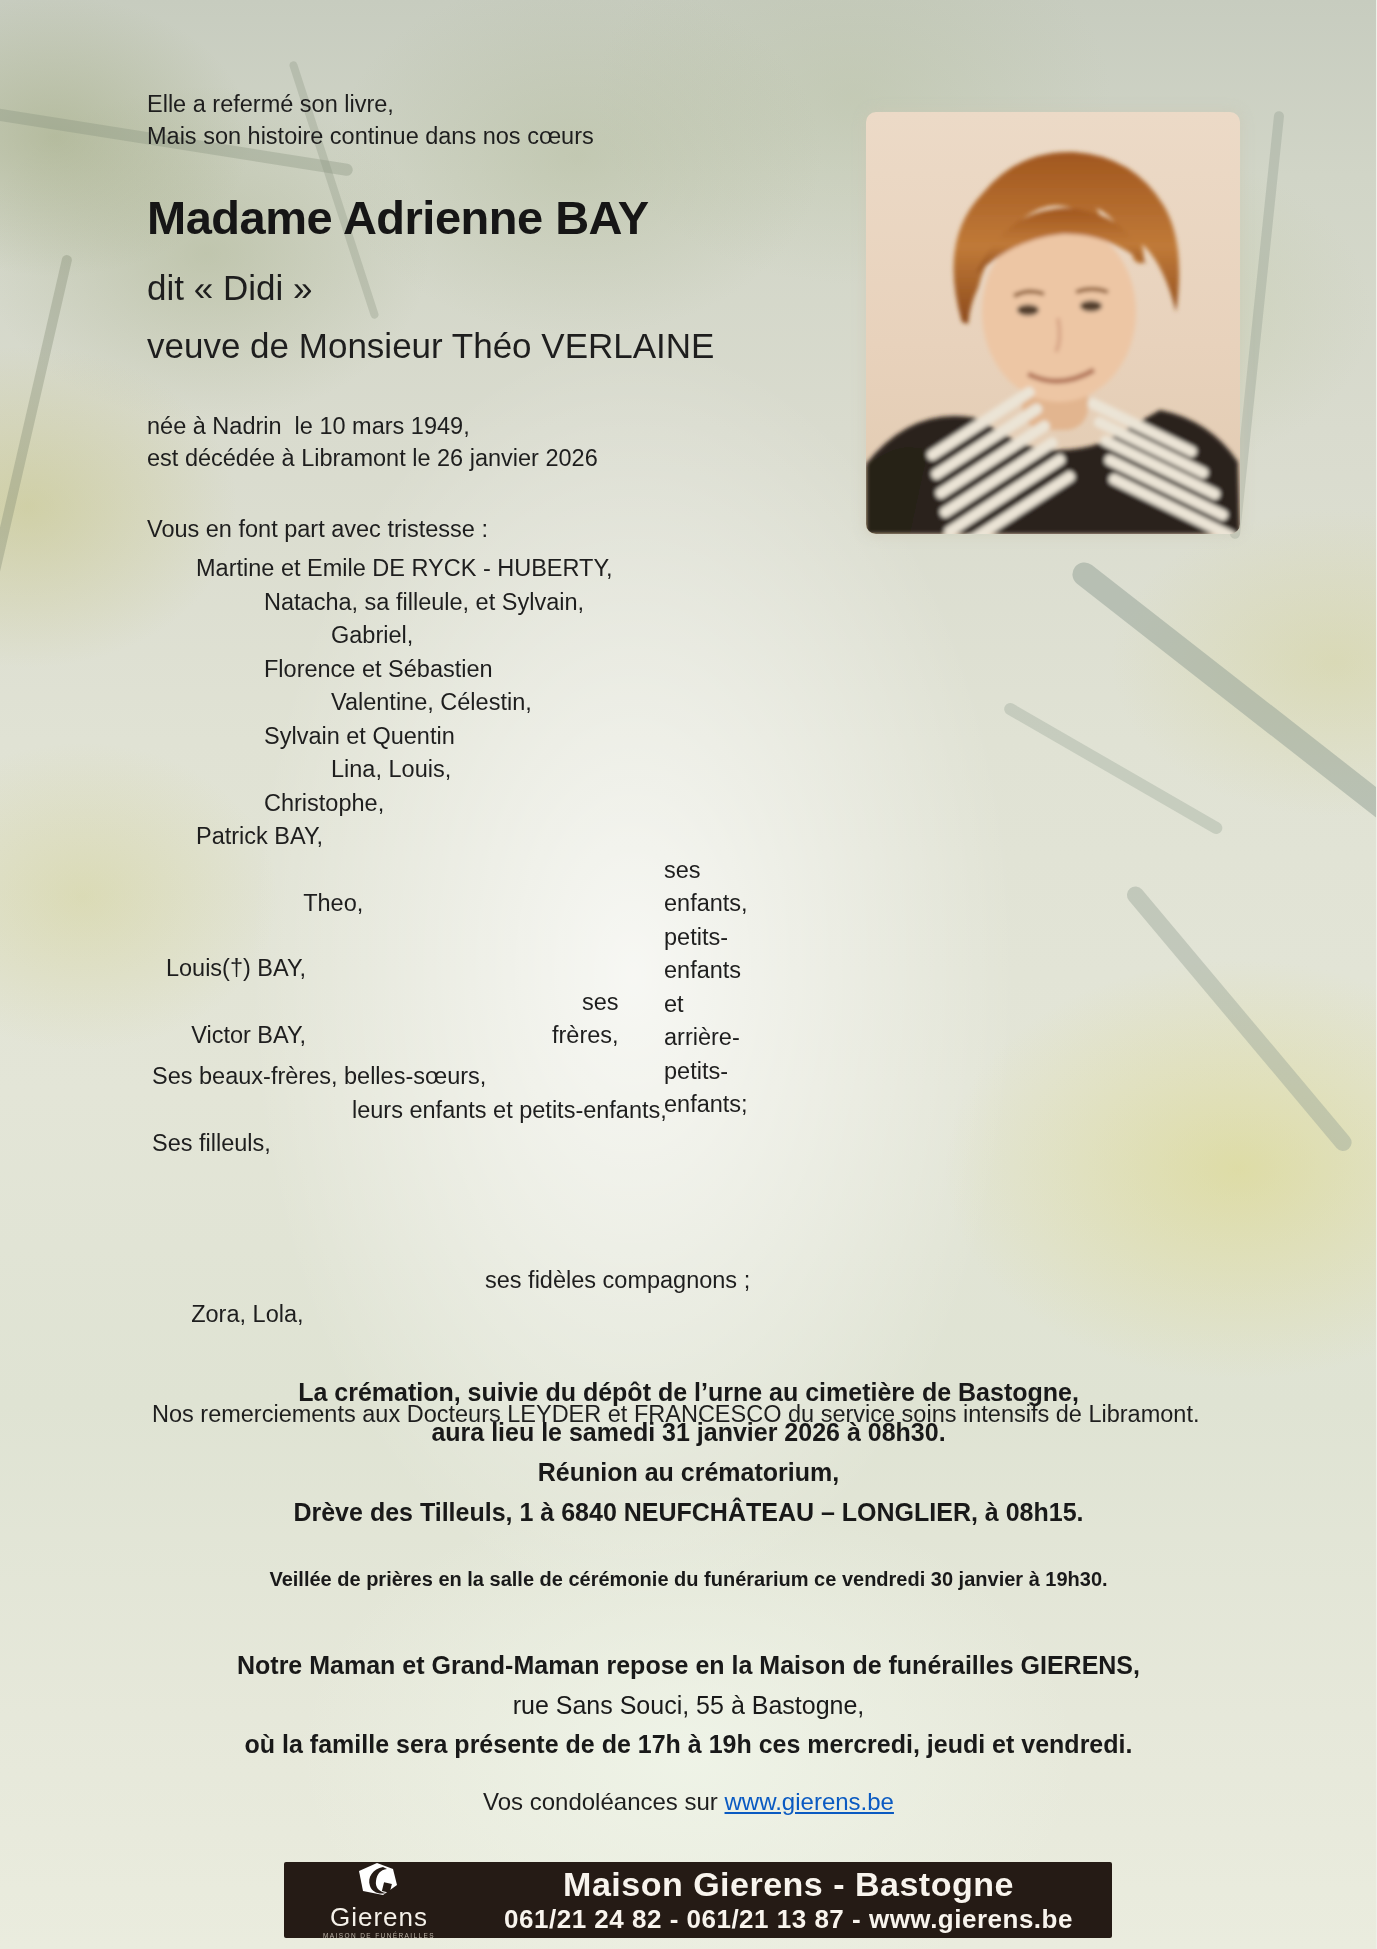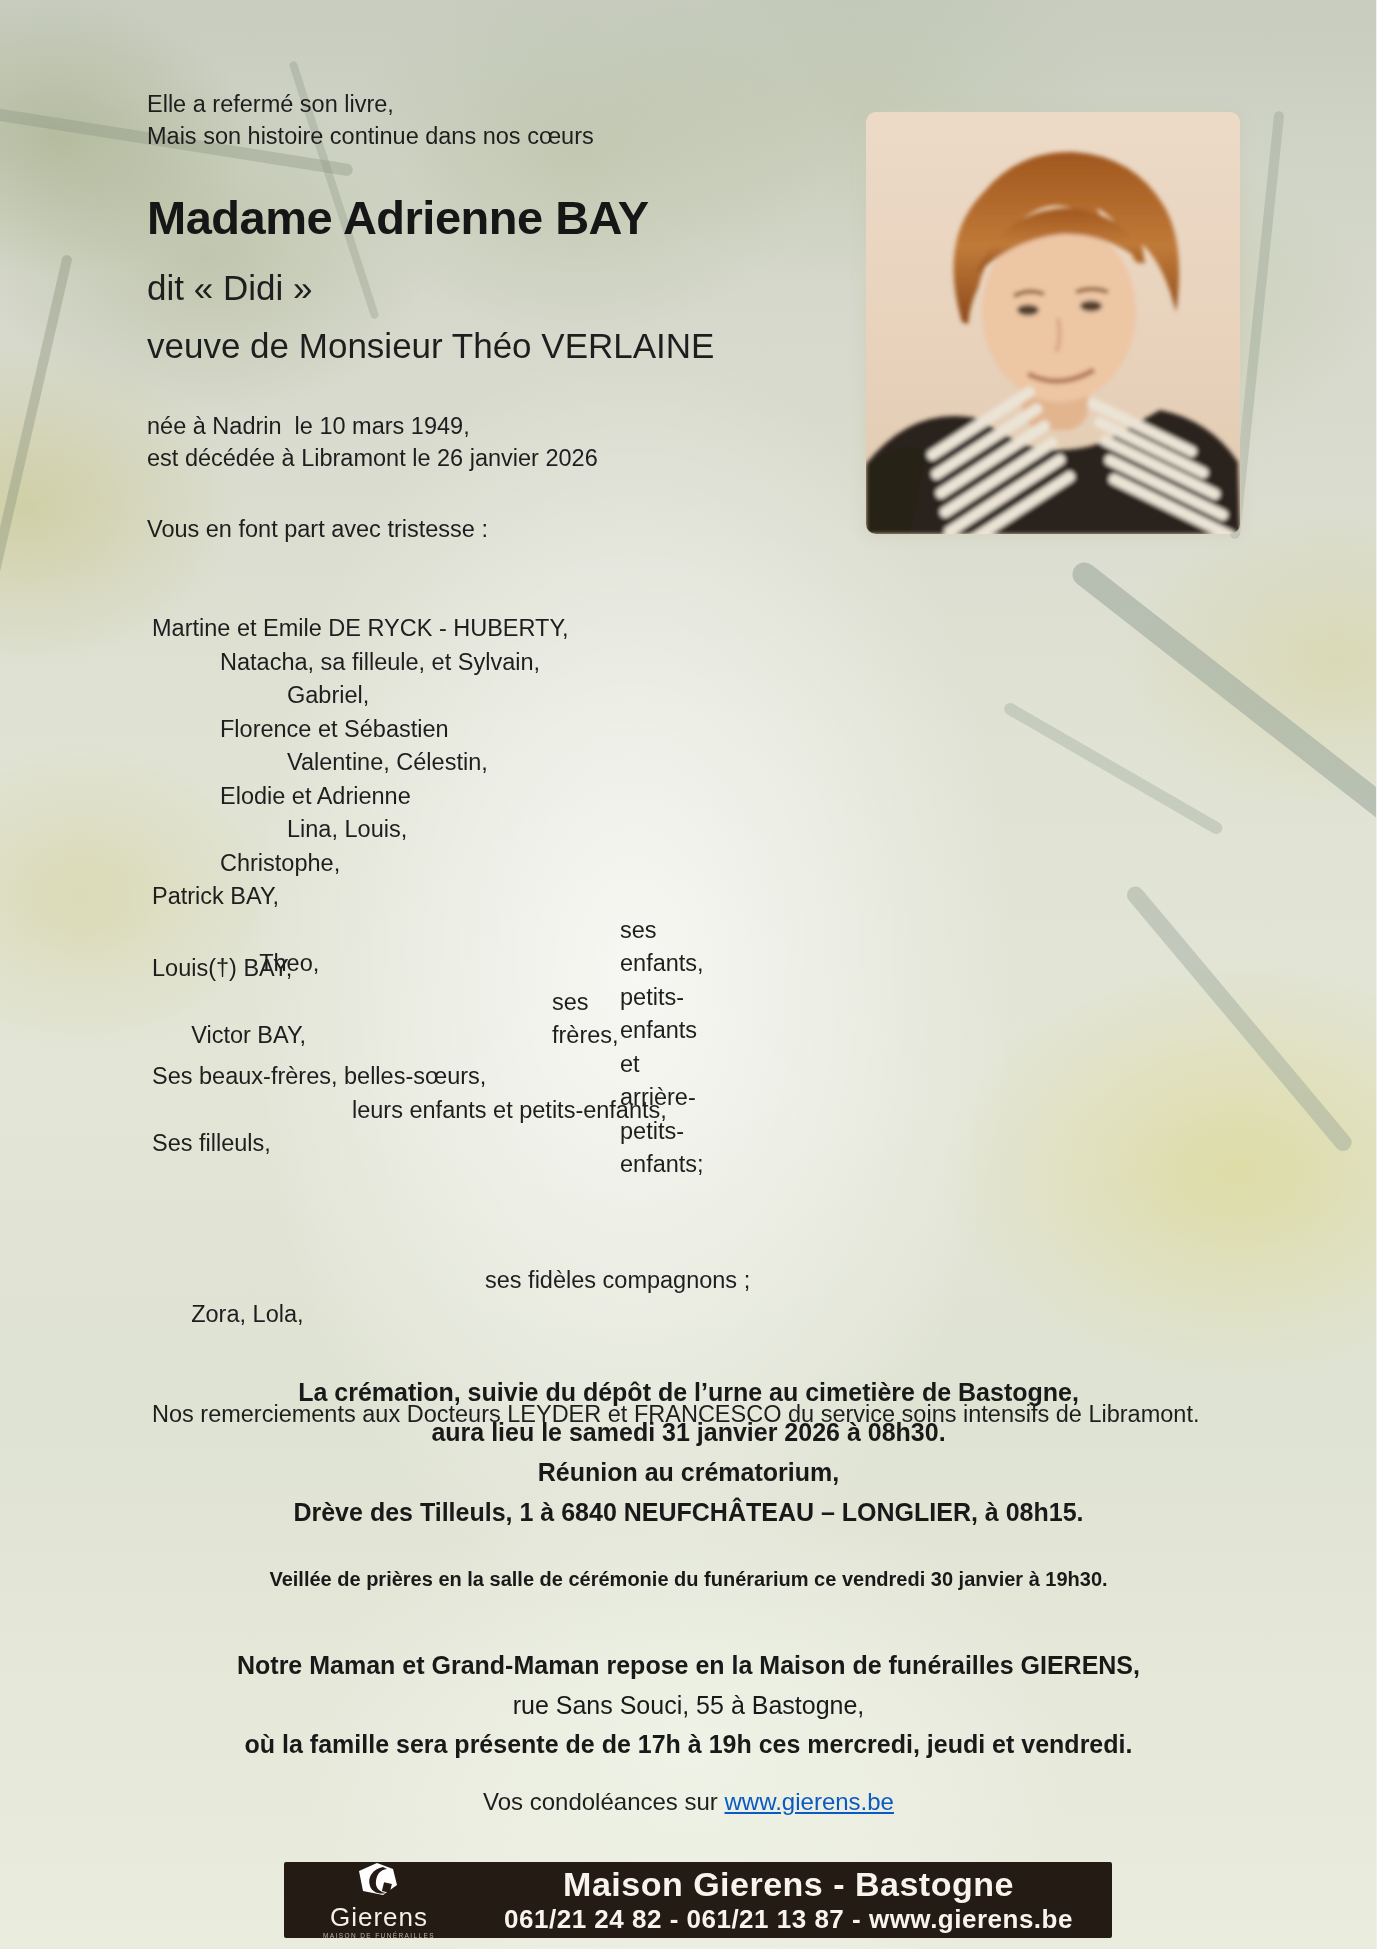--- a/index.html
+++ b/index.html
@@ -37,22 +37,22 @@
   .line{white-space:pre-wrap;}
 
   .quote{left:147px;top:88px;font-size:23.5px;line-height:32px;}
   .title{left:147px;top:190px;font-size:47px;font-weight:bold;letter-spacing:-0.5px;color:#161616;}
   .nickname{left:147px;top:268px;font-size:35px;}
   .widow{left:147px;top:326px;font-size:35px;}
   .dates{left:147px;top:410px;font-size:23.5px;line-height:32px;}
   .announce{left:147px;top:516px;font-size:23.5px;}
 
   .list{left:152px;font-size:23.5px;line-height:33.5px;}
-  .family{top:612px;}
-  .brothers{top:952px;}
+  .family{top:552px;margin-left:44px;}
+  .brothers{top:952px;text-align:right;}
   .inlaws{top:1060px;}
   .familles{top:1198px;}
   .companions{top:1264px;}
   .ind1{margin-left:68px;}
   .ind2{margin-left:135px;}
   .ind-leurs{margin-left:200px;}
   .relline{position:relative;}
   .rel{position:absolute;top:0;white-space:pre-wrap;}
   .rel-enfants{left:400px;}
   .rel-freres{left:400px;}
@@ -161,21 +161,21 @@
   </div>
 
   <div class="abs announce line">Vous en font part avec tristesse :</div>
 
   <div class="abs list family">
     <div class="line">Martine et Emile DE RYCK - HUBERTY,</div>
     <div class="line ind1">Natacha, sa filleule, et Sylvain,</div>
     <div class="line ind2">Gabriel,</div>
     <div class="line ind1">Florence et Sébastien</div>
     <div class="line ind2">Valentine, Célestin,</div>
-    <div class="line ind1">Elodie et Adrienne</div>
+    <div class="line ind1">Sylvain et Quentin</div>
     <div class="line ind2">Lina, Louis,</div>
     <div class="line ind1">Christophe,</div>
     <div class="line">Patrick BAY,</div>
     <div class="line ind1 relline">
       <span>Theo,</span>
       <span class="rel rel-enfants">ses enfants, petits-enfants  et arrière-petits-enfants;</span>
     </div>
   </div>
 
   <div class="abs list brothers">

